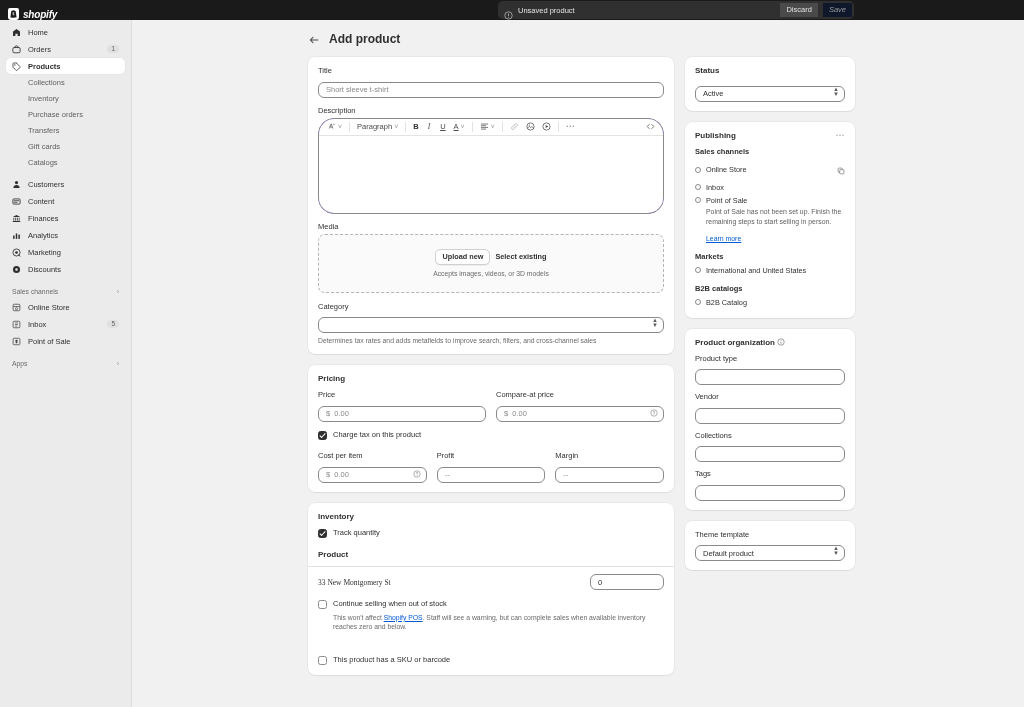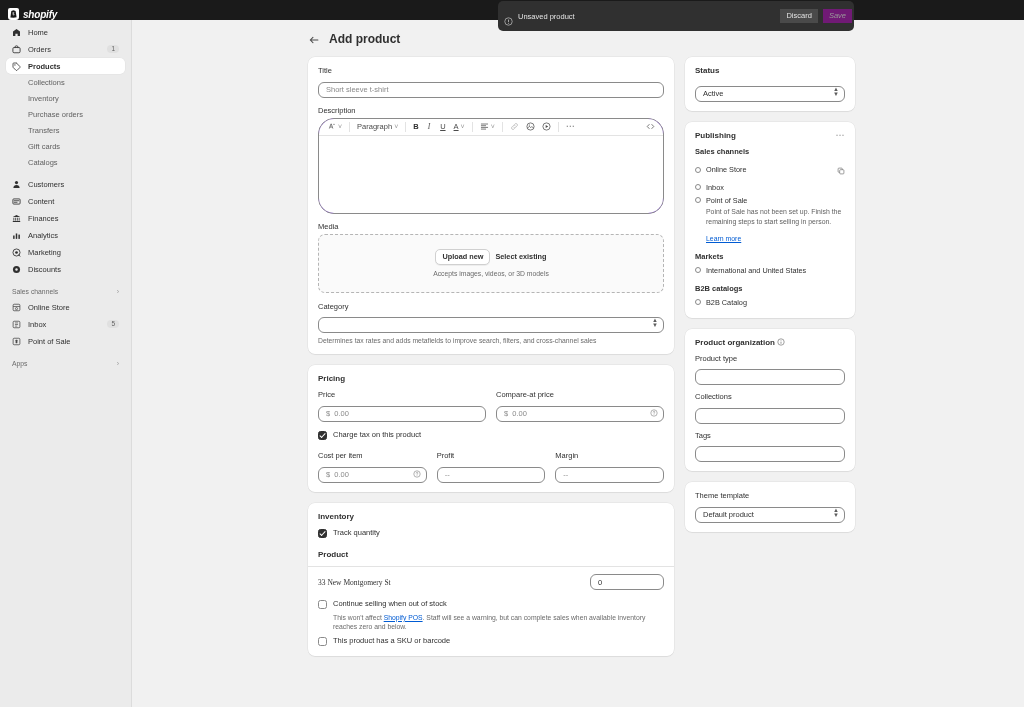--- a/index.html
+++ b/index.html
@@ -19,32 +19,32 @@
   }
   .brand { display: flex; align-items: center; gap: 4px; padding-left: 8px; width: 132px; }
   .brand-mark {
     width: 11px; height: 12px; background: #ffffff; border-radius: 2px 2px 3px 3px;
     display: flex; align-items: center; justify-content: center;
     color: #1a1a1a; font-size: 7px; font-weight: bold; line-height: 1;
   }
   .brand-name { color: #fff; font-size: 10px; font-weight: bold; font-style: italic; letter-spacing: -.2px; }
 
   .savebar {
-    position: absolute; left: 498px; top: 1px; width: 356px; height: 30px;
+    position: absolute; left: 498px; top: 1px; width: 356px; height: 18px;
     background: #303030; border-radius: 5px;
     display: flex; align-items: center; padding: 0 2px 0 6px; gap: 5px;
   }
   .savebar-icon { width: 9px; height: 9px; flex: 0 0 9px; }
   .savebar-text { color: #e3e3e3; font-size: 7.5px; flex: 1; }
   .sb-btn {
     font-size: 7.5px; border-radius: 0; padding: 3px 6px; line-height: 1;
     border: none; cursor: pointer; font-family: inherit;
   }
   .sb-discard { background: #4a4a4a; color: #e3e3e3; }
-  .sb-save { background: #701a75; color: #9a9a9a; font-style: italic; }
+  .sb-save { background: #0f172a; color: #9a9a9a; font-style: italic; }
 
   
   .body { flex: 1; display: flex; min-height: 0; }
 
   
   .sidebar {
     width: 132px; flex: 0 0 132px; background: #ebebeb;
     border-right: 1px solid #dcdcdc; padding: 4px 6px 0 6px; overflow: hidden;
   }
   .nav-item {
@@ -530,21 +530,21 @@
                 </div>
 
                 <div class="checkrow" style="margin-top:9px">
                   <span class="cb"></span>
                   <span class="cb-label">Continue selling when out of stock</span>
                 </div>
                 <div class="help-text" style="padding-left:15px">
                   <span>This won't affect </span><span class="link">Shopify POS</span><span>. Staff will see a warning, but can complete sales when available inventory reaches zero and below.</span>
                 </div>
 
-                <div class="checkrow" style="margin-top:5px">
+                <div class="checkrow" style="margin-top:24px">
                   <span class="cb"></span>
                   <span class="cb-label">This product has a SKU or barcode</span>
                 </div>
               </section>
             </div>
 
             <div class="col-side">
 
               <section class="card">
                 <h2 class="card-title">Status</h2>
@@ -608,20 +608,24 @@
                         <circle cx="8" cy="4.8" r=".85" fill="#6b6b6b"></circle>
                       </svg>
                   </span>
                 </h2>
 
                 <div class="side-field">
                   <label class="field-label">Product type</label>
                   <input class="input" style="">
                 </div>
                 <div class="side-field">
+                  <label class="field-label">Vendor</label>
+                  <input class="input" style="">
+                </div>
+                <div class="side-field">
                   <label class="field-label">Collections</label>
                   <input class="input" style="">
                 </div>
                 <div class="side-field">
                   <label class="field-label">Tags</label>
                   <input class="input" style="">
                 </div>
               </section>
 
               <section class="card">

